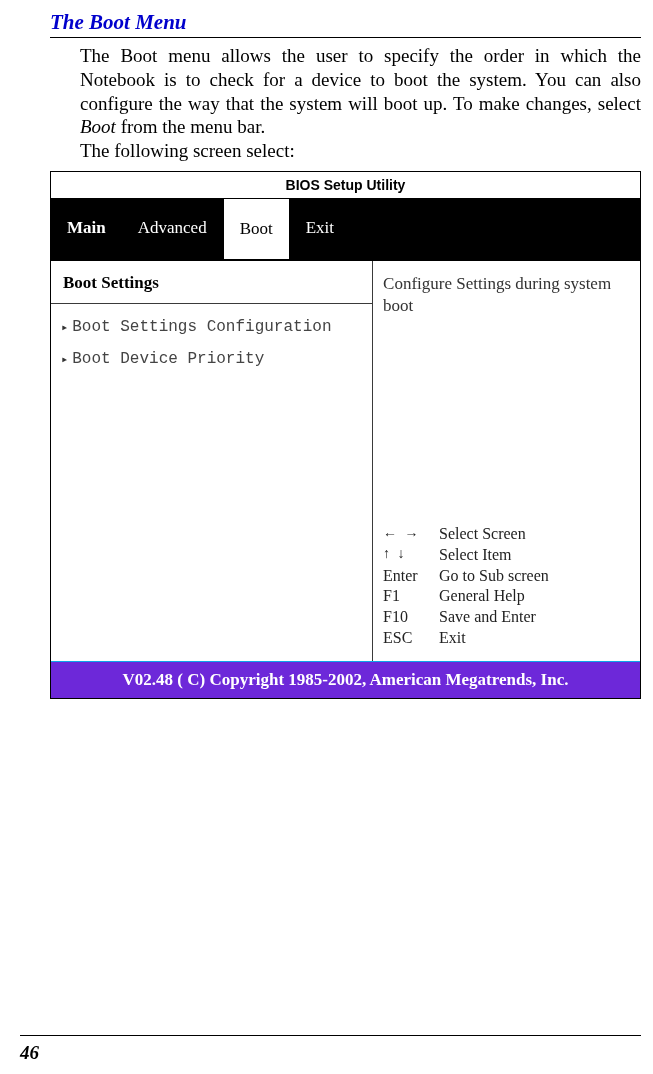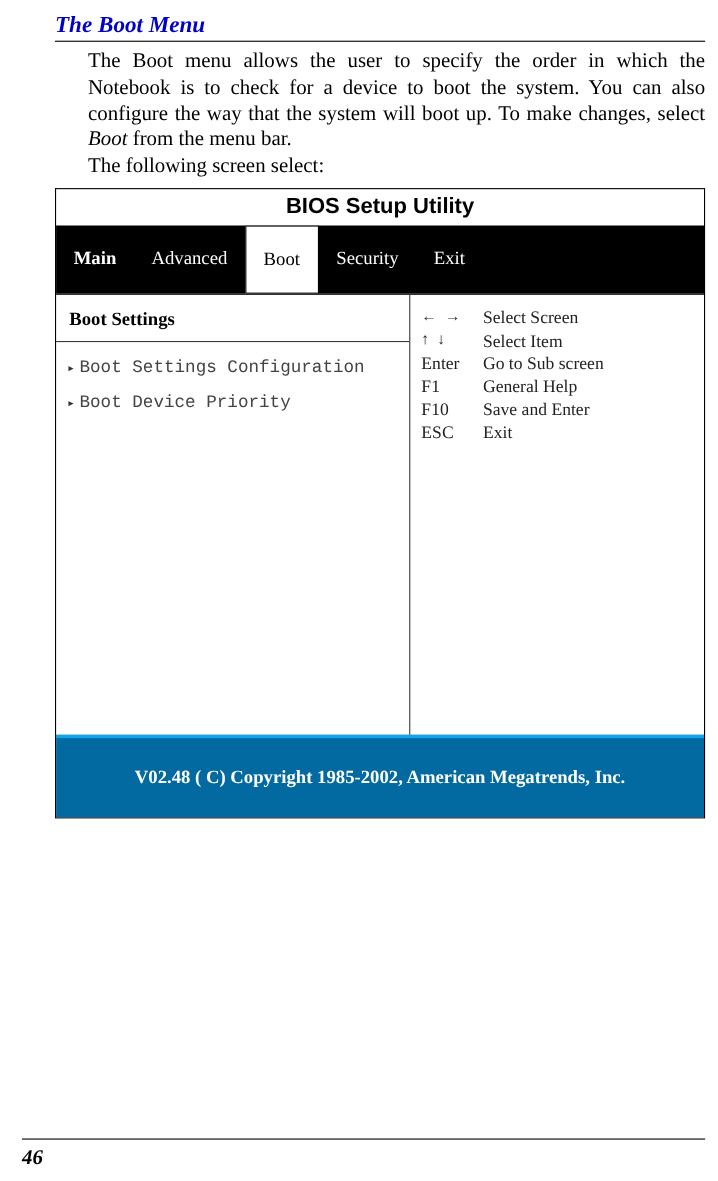--- a/index.html
+++ b/index.html
@@ -35,21 +35,21 @@
       padding-right: 0px;
       line-height: 1.25;
     }
     .screenshot {
       margin-top: 8px;
       border: 1.5px solid #000;
       background: #fff;
     }
     .bios-title {
       text-align: center;
-      font-size: 20px;
+      font-size: 14px;
       font-weight: bold;
       font-family: Arial, sans-serif;
       padding: 5px 0;
     }
     .tabs {
       background: #000;
       color: #fff;
       display: flex;
       font-family: "Times New Roman", serif;
       font-size: 17px;
@@ -116,28 +116,28 @@
     }
     .key-col {
       width: 56px;
       text-align: left;
     }
     .arrows {
       font-size: 14px;
       letter-spacing: 2px;
     }
     .footer-bar {
-      background: #0369a1;
+      background: #6d28d9;
       color: #fff;
       text-align: center;
       font-family: "Times New Roman", serif;
       font-weight: bold;
       font-size: 17px;
-      padding: 26px 0;
-      border-top: 3px solid #0ea5e9;
+      padding: 8px 0;
+      border-top: 1px solid #0ea5e9;
     }
     .page-number {
       position: absolute;
       bottom: 10px;
       left: 20px;
       font-style: italic;
       font-weight: bold;
       font-size: 19px;
       margin-top: 40px;
     }
@@ -162,30 +162,30 @@
     <span>The Boot menu allows the user to specify the order in which the Notebook is to check for a device to boot the system.  You can also configure the way that the system will boot up.  To make changes, select </span><span class="ital">Boot</span><span> from the menu bar.</span>
   </div>
   <div class="body-text">The following screen select:</div>
 
   <div class="screenshot">
     <div class="bios-title">BIOS Setup Utility</div>
     <div class="tabs">
       <div class="tab main">Main</div>
       <div class="tab">Advanced</div>
       <div class="tab active">Boot</div>
-      <div class="tab">Security</div>
       <div class="tab">Exit</div>
     </div>
     <div class="content-area">
       <div class="left-panel">
         <div class="panel-header">Boot Settings</div>
         <div class="menu-item">Boot Settings Configuration</div>
         <div class="menu-item">Boot Device Priority</div>
       </div>
       <div class="right-panel">
+        <div class="help-text">Configure Settings during system boot</div>
         <div class="key-hints">
           <div class="key-row">
             <div class="key-col arrows">← →</div>
             <div>Select Screen</div>
           </div>
           <div class="key-row">
             <div class="key-col arrows">↑ ↓</div>
             <div>Select Item</div>
           </div>
           <div class="key-row">

